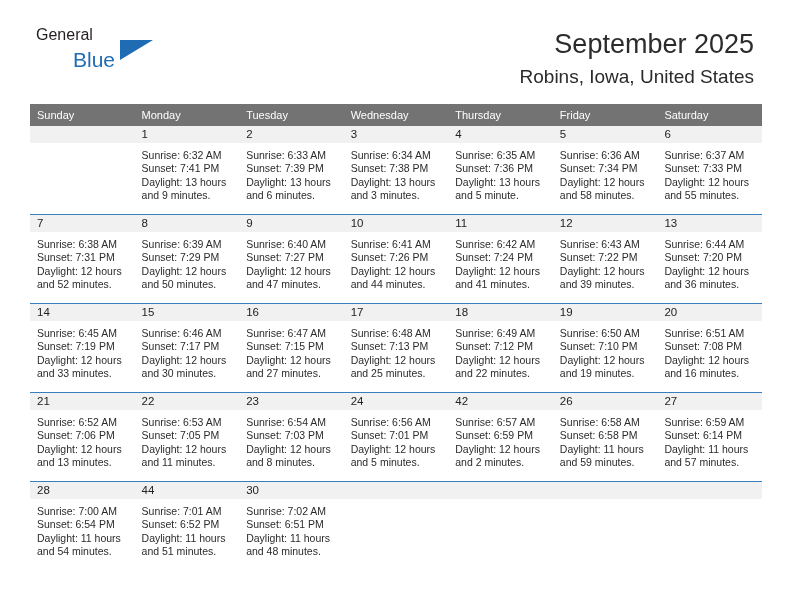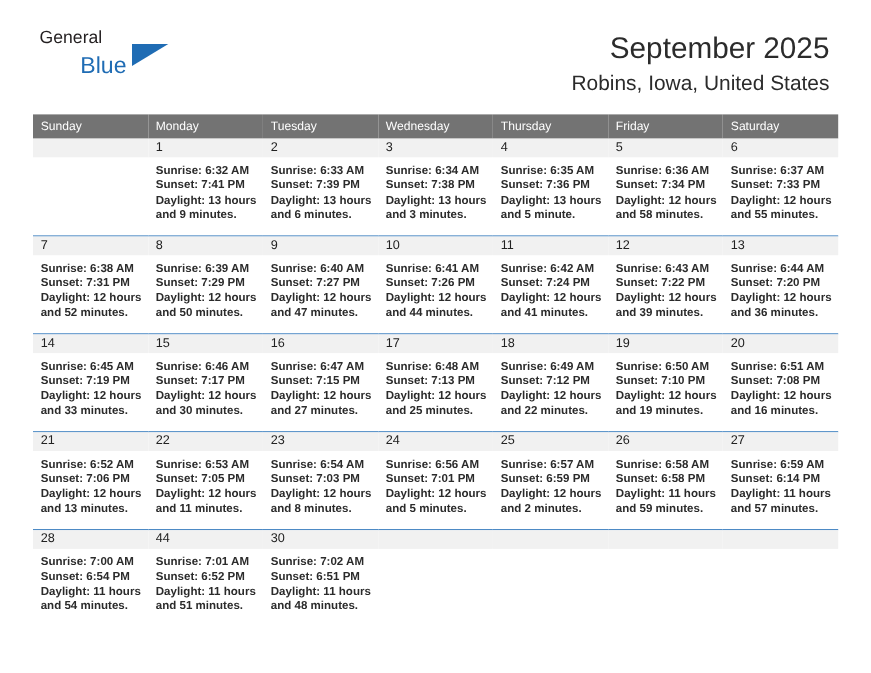--- a/index.html
+++ b/index.html
@@ -125,21 +125,20 @@
     color: #222222;
   }
   .daynum-band.empty {
     color: transparent;
   }
   .dayinfo {
     padding: 6px 6px 0 7px;
     font-size: 10.5px;
     line-height: 13.4px;
     color: #2b2b2b;
-    font-weight: bold;
   }
   .dayinfo div {
     white-space: nowrap;
   }
 </style>
 </head>
 <body>
 
 <div class="page">
 
@@ -439,21 +438,21 @@
               <div class="dayinfo">
                 <div>Sunrise: 6:56 AM</div>
                 <div>Sunset: 7:01 PM</div>
                 <div>Daylight: 12 hours</div>
                 <div>and 5 minutes.</div>
               </div>
             </div>
           </td>
           <td>
             <div class="daycell">
-              <div class="daynum-band">25</div>
+              <div class="daynum-band">42</div>
               <div class="dayinfo">
                 <div>Sunrise: 6:57 AM</div>
                 <div>Sunset: 6:59 PM</div>
                 <div>Daylight: 12 hours</div>
                 <div>and 2 minutes.</div>
               </div>
             </div>
           </td>
           <td>
             <div class="daycell">

